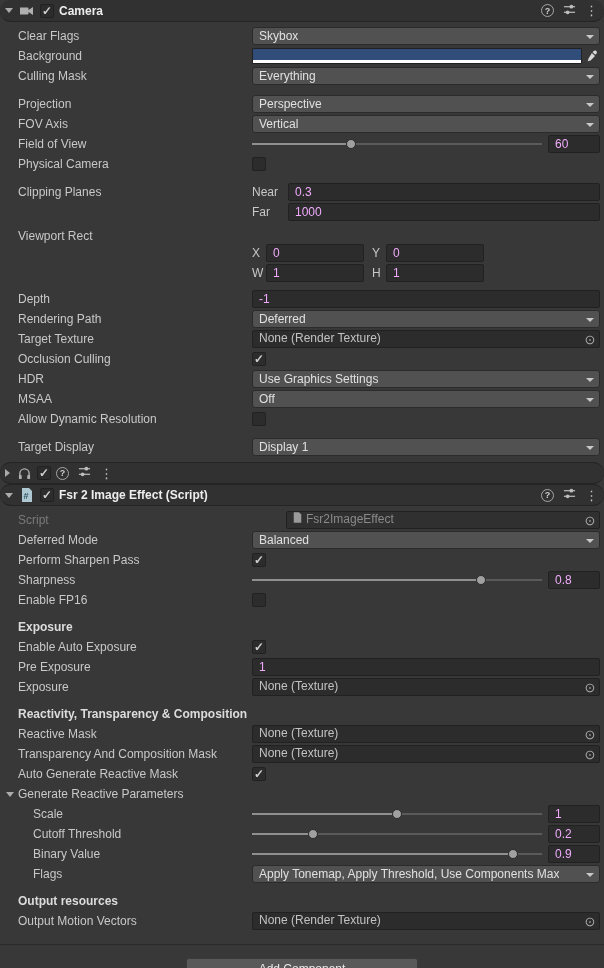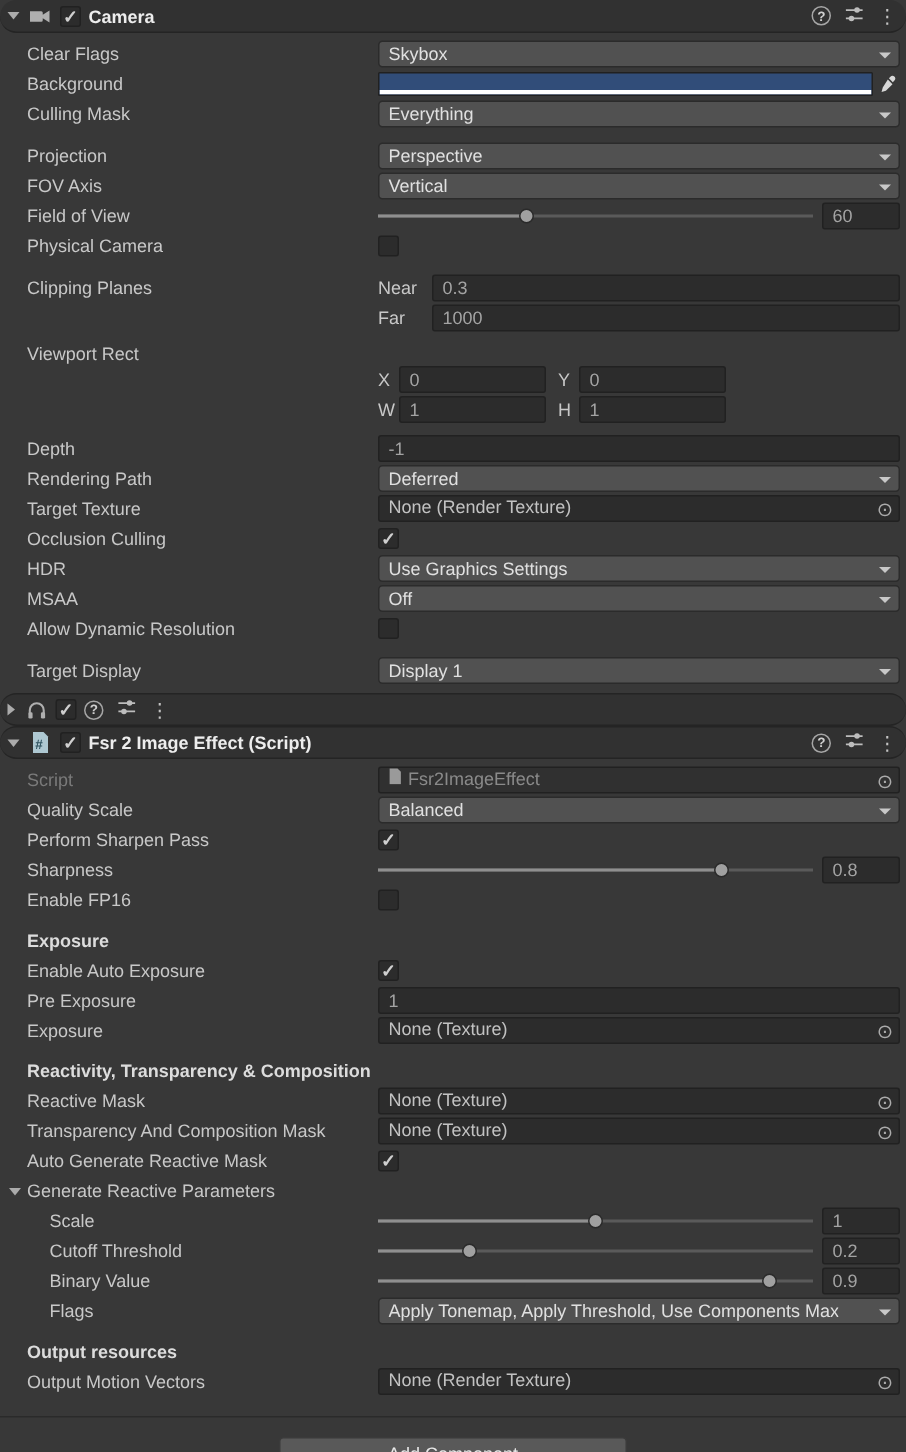--- a/index.html
+++ b/index.html
@@ -61,42 +61,42 @@
   .dd-arrow {
     position:absolute; right:5px; top:7px;
     width:0; height:0;
     border-left:4px solid transparent; border-right:4px solid transparent;
     border-top:4px solid #C8C8C8;
   }
   .textfield, .numfield {
     height:18px; background:#2C2C2C;
     border:1px solid #212121; border-radius:2px;
     display:flex; align-items:center; padding:0 6px;
-    color:#a3a3a3; overflow:hidden; white-space:nowrap;
+    color:#f0abfc; overflow:hidden; white-space:nowrap;
   }
   .textfield { flex:1; }
   .numfield { width:52px; min-width:52px; }
   .numfield.vr { width:98px; min-width:98px; margin-right:8px; }
   .axis { width:14px; min-width:14px; color:#C8C8C8; }
   .sublbl { width:36px; min-width:36px; color:#C8C8C8; }
 
   .objfield {
     flex:1; height:18px; background:#2C2C2C;
     border:1px solid #212121; border-radius:2px;
     display:flex; align-items:flex-start; padding:0 18px 0 6px;
     color:#C2C2C2; position:relative; overflow:hidden;
   }
   .obj-text { white-space:nowrap; overflow:hidden; text-overflow:ellipsis; }
   .obj-picker {
     position:absolute; right:2px; top:0; height:16px; width:14px;
     display:flex; align-items:center; justify-content:center;
     color:#ABABAB; font-size:13px;
   }
   .disabled .lbl { color:#7A7A7A; }
-  .disabled .objfield { color:#8A8A8A; background:#303030; }
+  .disabled .objfield { color:#8A8A8A; background:#303030;margin-left:34px; }
   .mini-icon { margin-right:4px; display:inline-flex; align-items:center; }
 
   .checkbox {
     width:14px; height:14px; background:#2C2C2C;
     border:1px solid #212121; border-radius:2px;
     position:relative; flex:0 0 14px;
   }
   .checkbox.checked::after {
     content:"\2713";
     position:absolute; left:1px; top:-1px;
@@ -364,21 +364,21 @@
           <svg width="9" height="11" viewBox="0 0 12 14">
               <path fill="#9A9A9A" d="M1 0 h7 l3 3 v11 H1 z"></path>
             </svg>
         </span>
         <span class="obj-text">Fsr2ImageEffect</span>
         <span class="obj-picker">⊙</span>
       </div>
     </div>
 
     <div class="row">
-      <span class="lbl">Quality Scale</span>
+      <span class="lbl">Deferred Mode</span>
       <div class="dropdown">
         <span class="dd-text">Balanced</span>
         <span class="dd-arrow"></span>
       </div>
     </div>
 
     <div class="row">
       <span class="lbl">Perform Sharpen Pass</span>
       <span class="checkbox checked"></span>
     </div>

